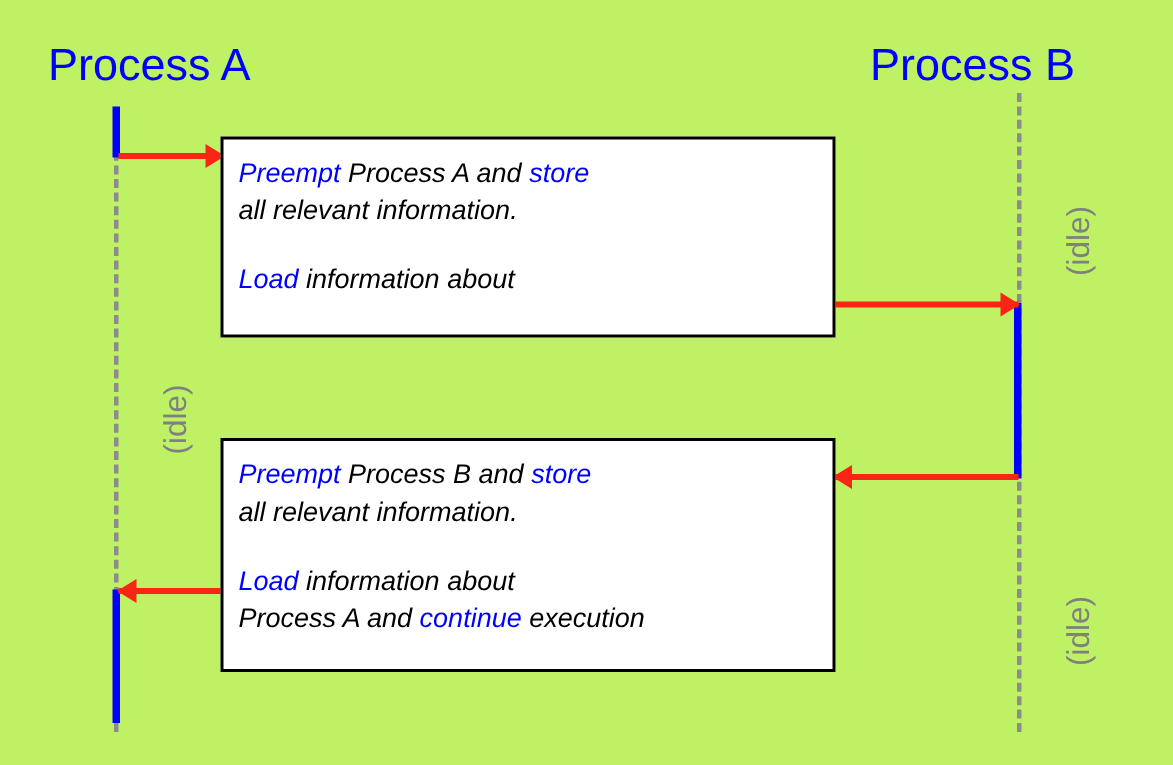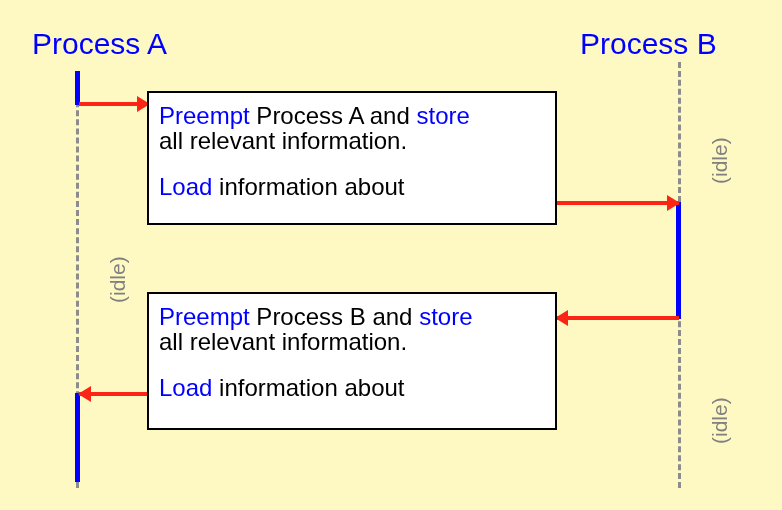--- a/index.html
+++ b/index.html
@@ -4,21 +4,21 @@
 <style>
   html, body {
     margin: 0;
     padding: 0;
     background: #ffffff;
   }
   #canvas {
     position: relative;
     width: 782px;
     height: 510px;
-    background: #fef9c3;
+    background: #bef264;
     overflow: hidden;
     font-family: "Liberation Sans", sans-serif;
   }
 
   
   .lifeline-title {
     position: absolute;
     color: #0000ff;
     font-size: 30px;
     line-height: 32px;
@@ -76,27 +76,28 @@
 
   
   .step-box {
     position: absolute;
     box-sizing: border-box;
     border: 2px solid #000000;
     background: #ffffff;
     padding: 10px 0 0 10px;
   }
   #box-1 { left: 147px; top: 91px;  width: 410px; height: 134px; }
-  #box-2 { left: 147px; top: 292px; width: 410px; height: 138px; }
+  #box-2 { left: 147px; top: 292px; width: 410px; height: 156px; }
 
   .box-line {
-    font-size: 24px;
+    font-size: 18px;
     line-height: 25px;
     color: #000000;
     white-space: nowrap;
+    font-style: italic;
   }
   .box-gap { height: 21px; }
   .kw { color: #0000ff; }
 
   
   .idle-label {
     position: absolute;
     color: #808080;
     font-size: 21px;
     line-height: 21px;
@@ -145,15 +146,16 @@
     <div class="box-line"><span>all relevant information.</span></div>
     <div class="box-gap"></div>
     <div class="box-line"><span class="kw">Load</span><span> information about</span></div>
   </div>
 
   <div id="box-2" class="step-box">
     <div class="box-line"><span class="kw">Preempt</span><span> Process B and </span><span class="kw">store</span></div>
     <div class="box-line"><span>all relevant information.</span></div>
     <div class="box-gap"></div>
     <div class="box-line"><span class="kw">Load</span><span> information about</span></div>
+    <div class="box-line"><span>Process A and </span><span class="kw">continue</span><span> execution</span></div>
   </div>
 
 </div>
 
 </body></html>

